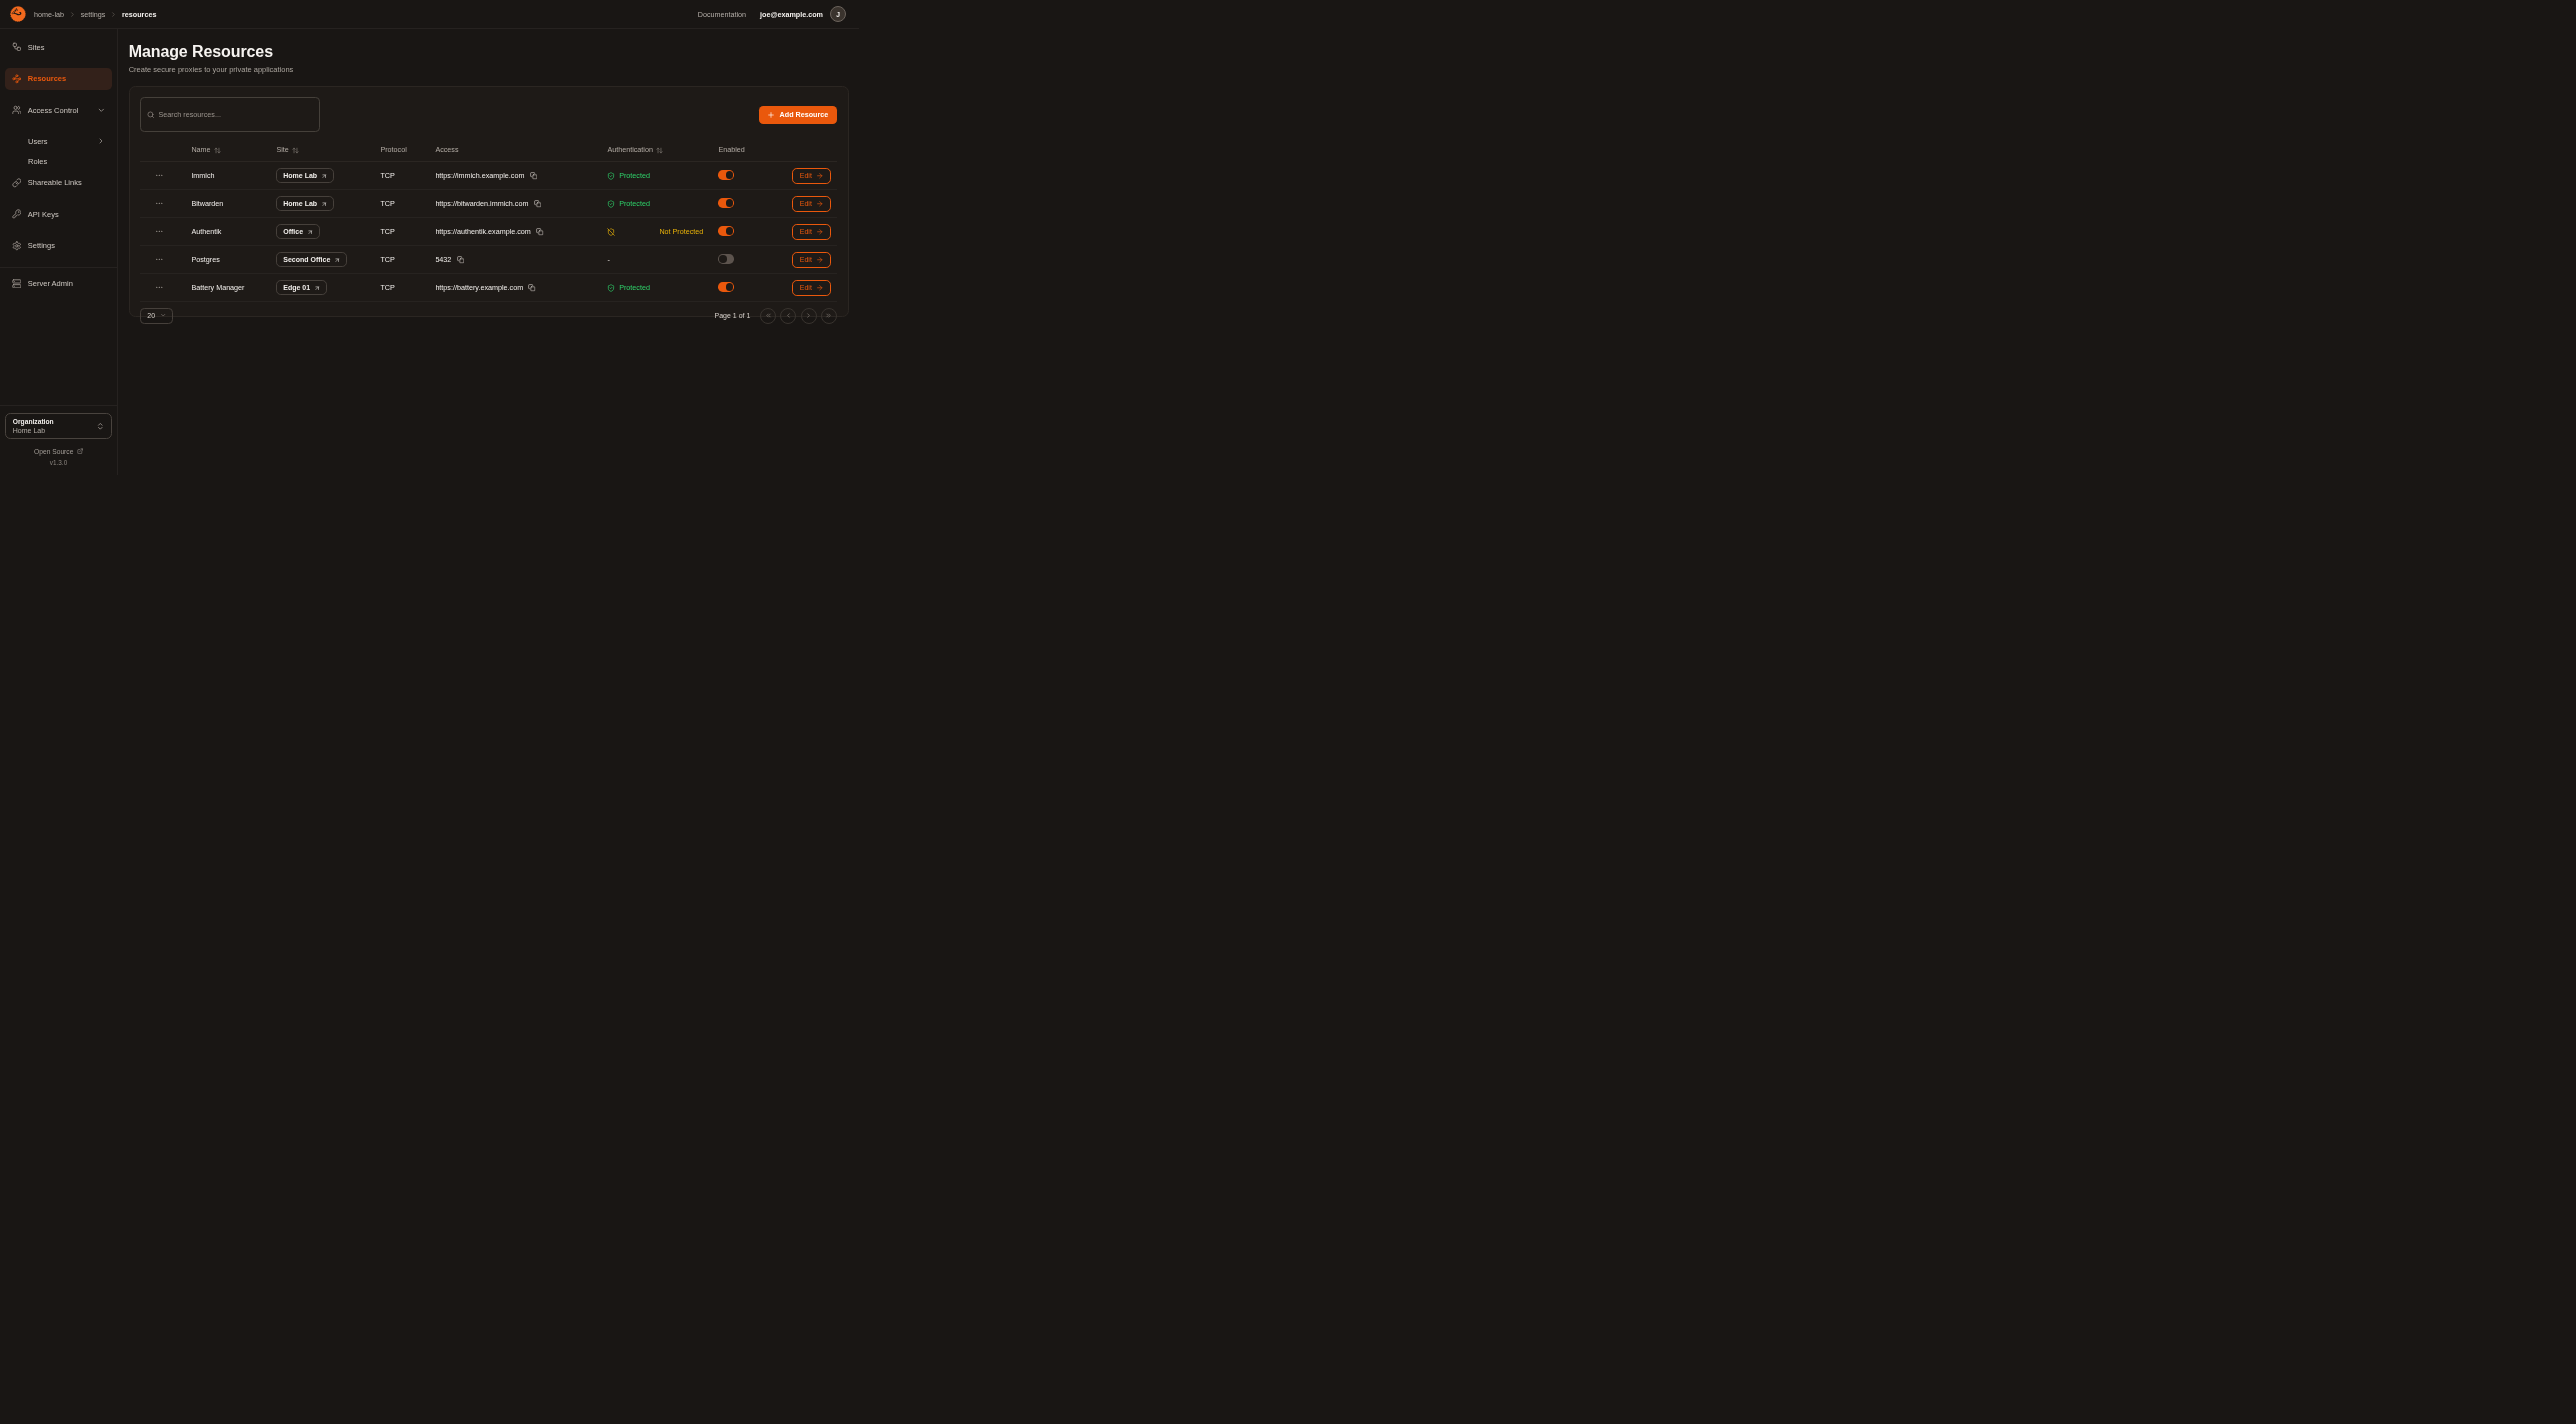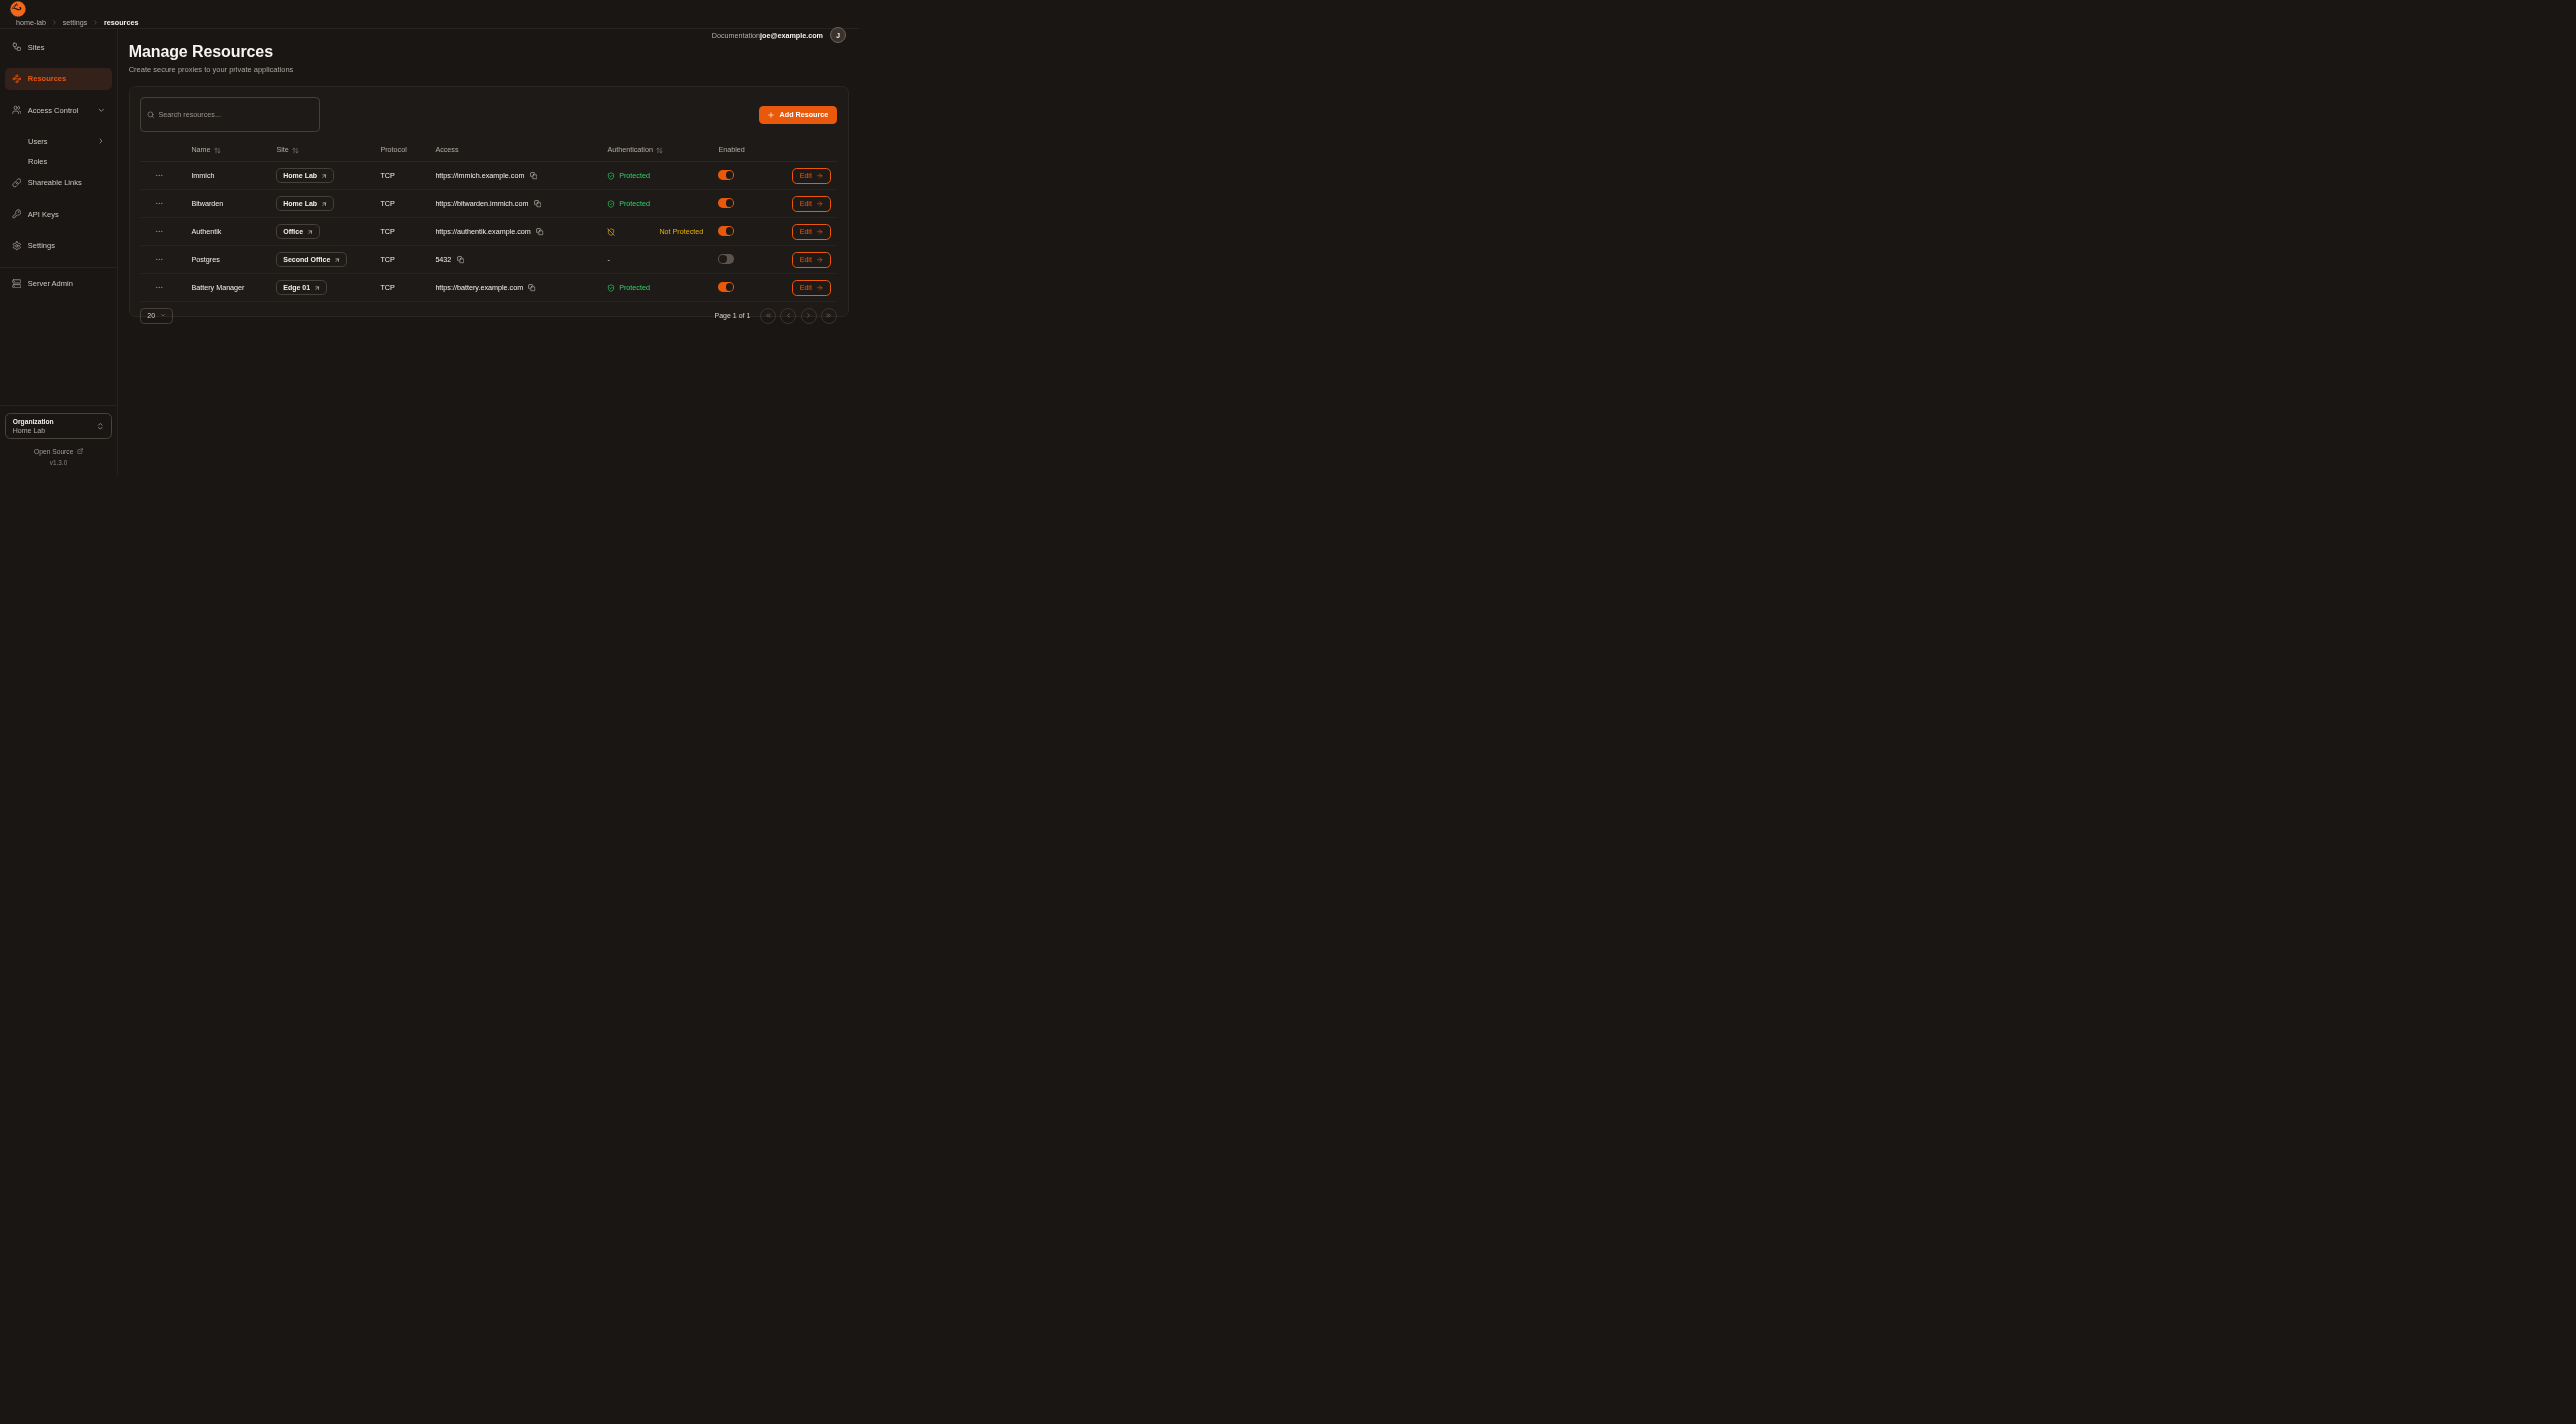--- a/index.html
+++ b/index.html
@@ -7,27 +7,27 @@
   body {
     background:#191614;
     color:#e9e5e1;
     font-family:"Liberation Sans", sans-serif;
     overflow:hidden;
   }
   svg.icon { fill:none; stroke:currentColor; stroke-width:2; stroke-linecap:round; stroke-linejoin:round; display:block; }
   svg.icon.fill { fill:currentColor; stroke:none; }
 
   
-  .topbar { height:29px; display:flex; align-items:flex-start; padding:0 13px 0 8.6px; border-bottom:0.5px solid #262220;flex-direction:column; }
+  .topbar { height:29px; display:flex; align-items:center; padding:0 13px 0 8.6px; border-bottom:0.5px solid #262220; }
   .logo { width:18px; height:18px; flex:0 0 auto; }
   .breadcrumb { display:flex; align-items:center; gap:4.8px; margin-left:7.5px; font-size:7.2px; }
   .crumb { color:#b3ada7; }
   .crumb.current { color:#f4f1ee; font-weight:700; }
   .crumb-sep { color:#6e6761; width:7px; height:7px; }
-  .topbar-right { margin-left:auto; display:flex; align-items:center; }
+  .topbar-right { margin-left:auto; display:flex; align-items:center; gap:14px; }
   .doc-link { color:#b3ada7; font-size:7.2px; }
   .user-menu { display:flex; align-items:center; gap:7px; }
   .user-email { color:#f4f1ee; font-size:7.2px; font-weight:700; }
   .avatar { width:16px; height:16px; border-radius:50%; background:#3a332d; border:0.5px solid #6b635c; display:grid; place-items:center; font-size:6.7px; font-weight:600; color:#f4f1ee; }
 
   
   .shell { display:flex; height:446px; }
   .sidebar { width:118px; flex:0 0 auto; border-right:0.5px solid #262220; padding:7.5px 5.4px 0; position:relative; }
   .nav-item { height:21.5px; display:flex; align-items:center; gap:6.4px; padding:0 6.4px; border-radius:4.8px; color:#cdc7c1; font-size:7.5px; margin-bottom:10px; cursor:pointer; }
   .nav-item .nav-ic { width:9.7px; height:9.7px; color:#a59e98; flex:0 0 auto; }

